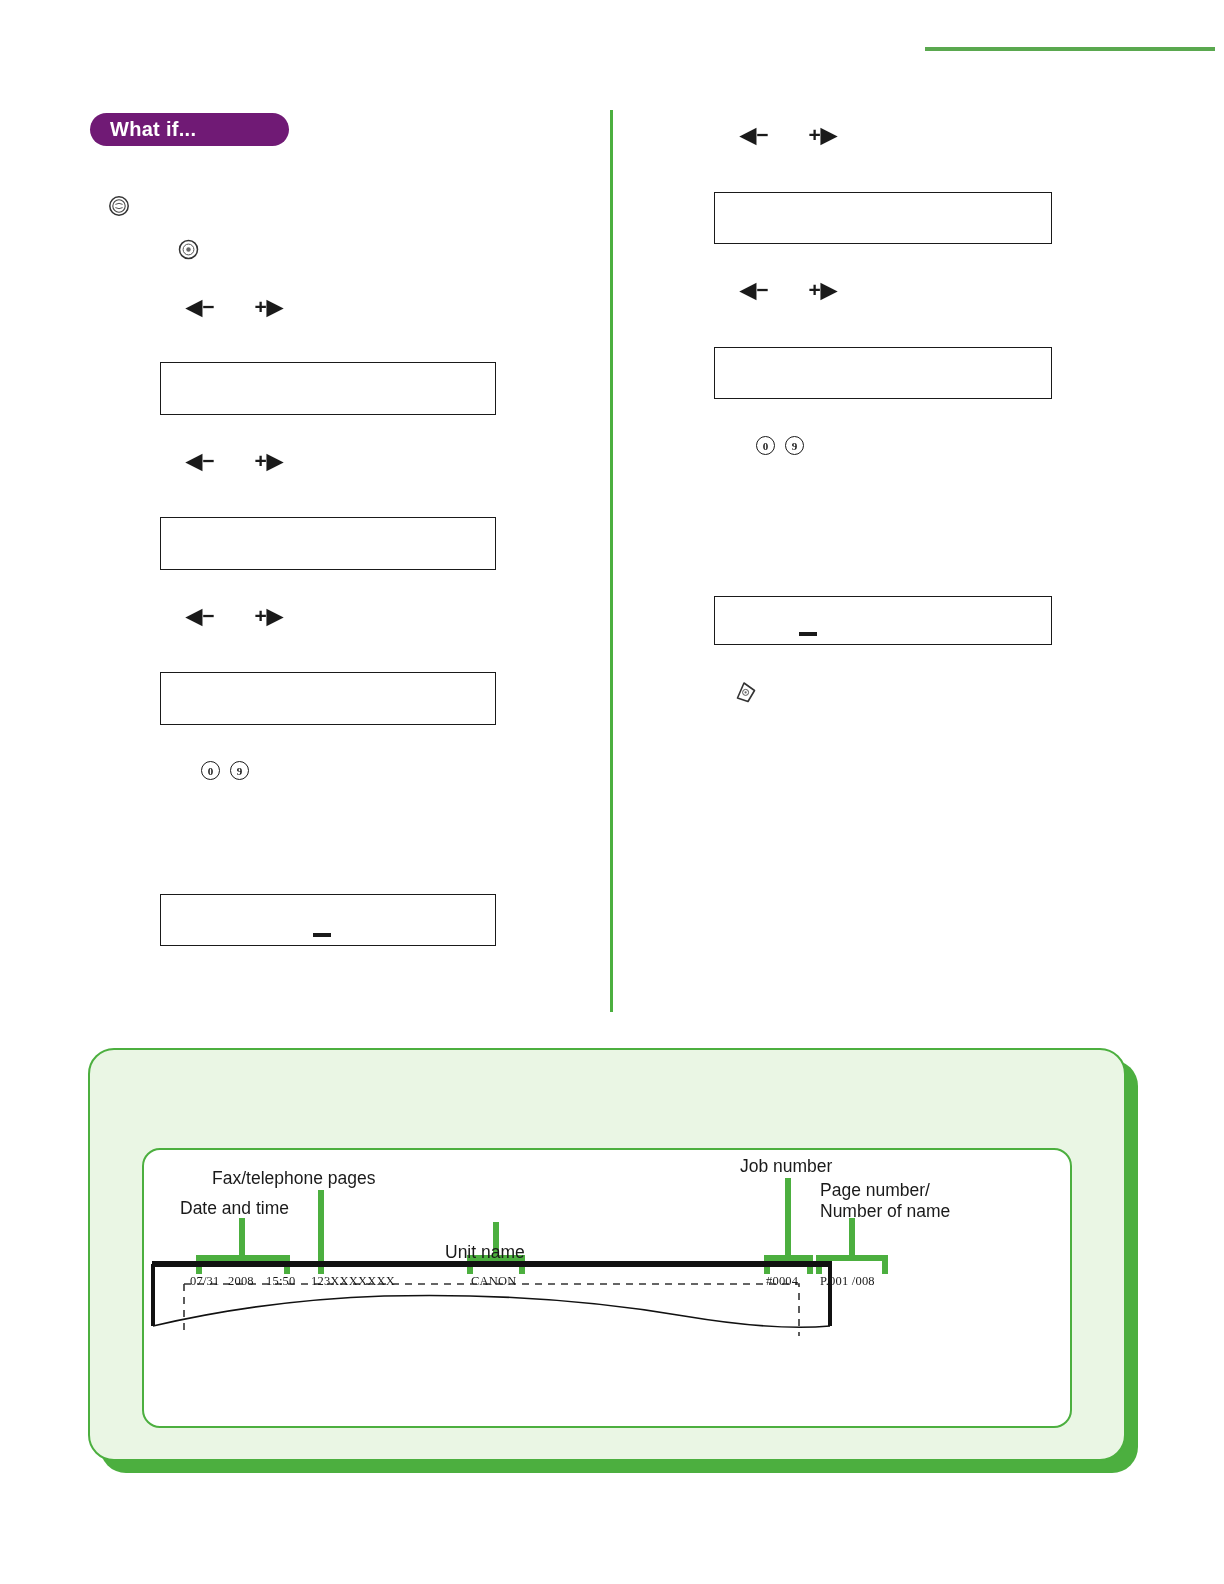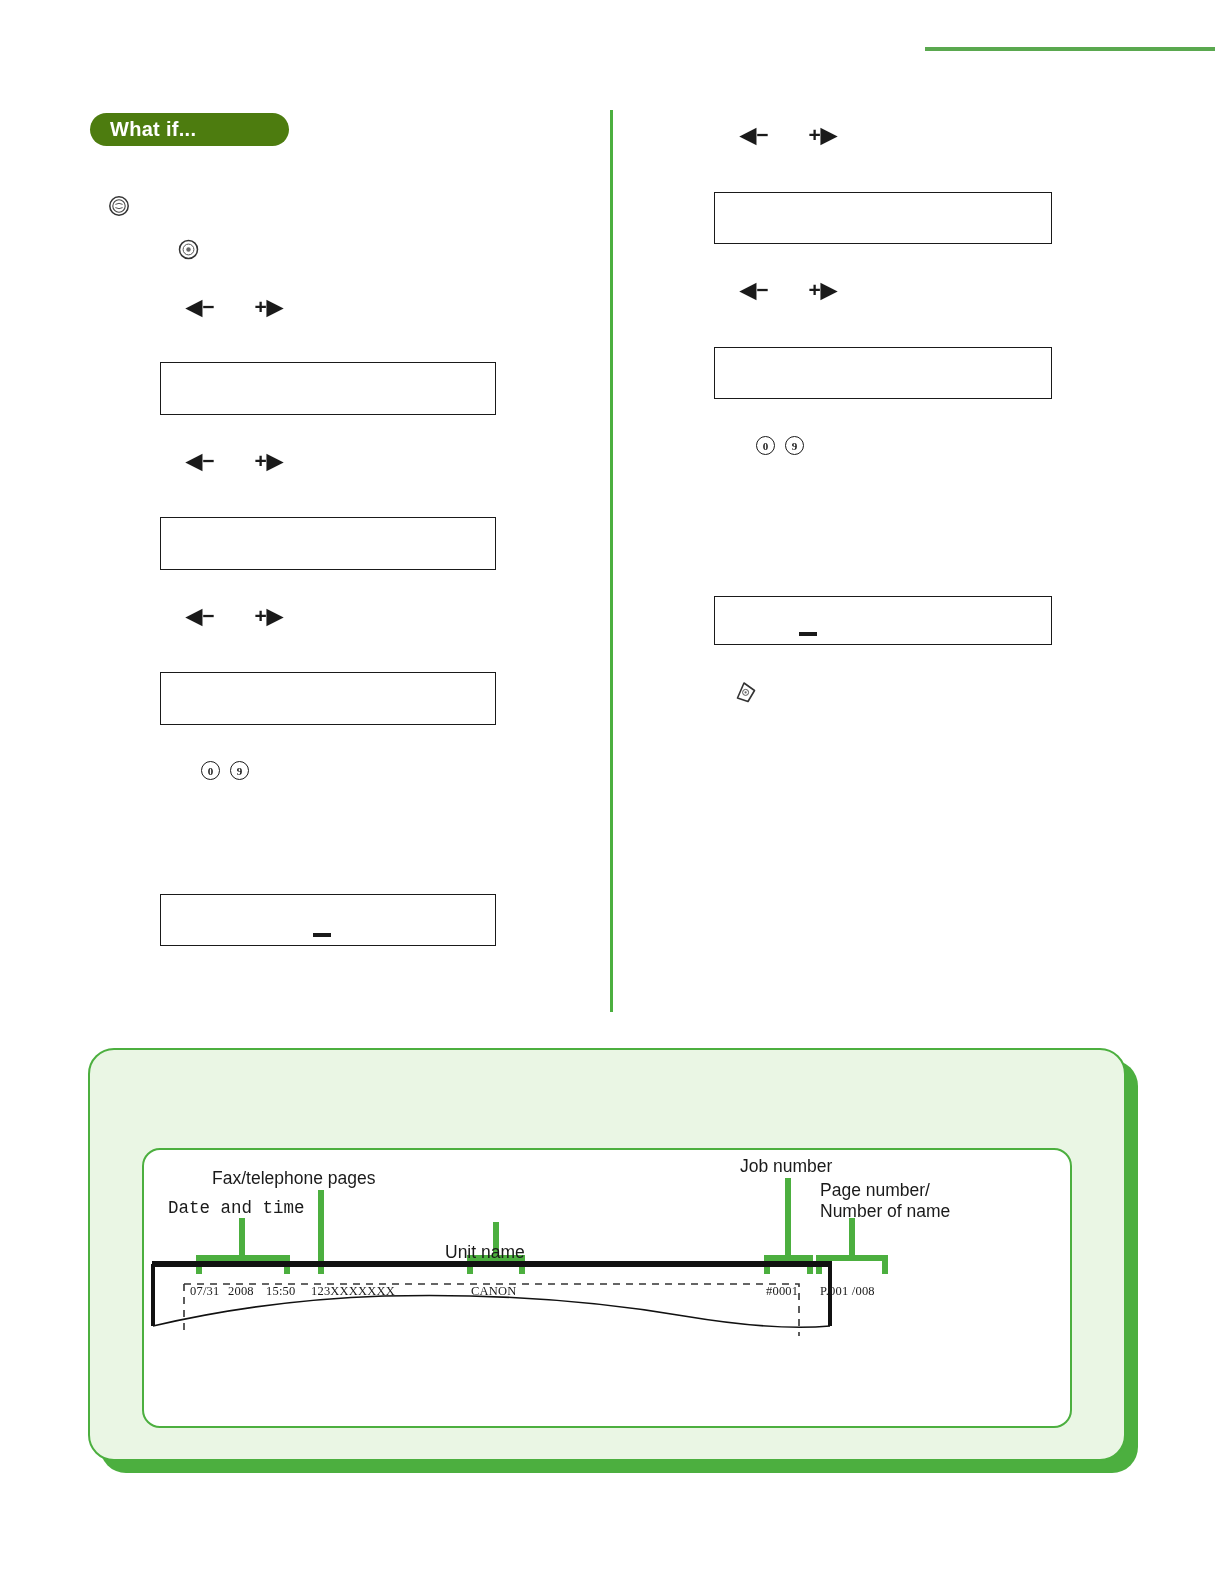--- a/index.html
+++ b/index.html
@@ -14,21 +14,21 @@
   
   .top-rule {
     position: absolute; left: 925px; top: 47px;
     width: 290px; height: 4px; background: #5aa84f;
   }
 
   
   .whatif-badge {
     position: absolute; left: 90px; top: 113px;
     width: 199px; height: 33px;
-    background: #4d7c0f; border-radius: 17px;
+    background: #701a75; border-radius: 17px;
     color: #ffffff; font-weight: bold; font-size: 20px;
     letter-spacing: .3px;
     display: flex; align-items: center;
     padding-left: 20px;
   }
 
   
   .col-divider {
     position: absolute; left: 610px; top: 110px;
     width: 3px; height: 902px; background: #4caf3f;
@@ -95,21 +95,21 @@
     font-size: 17.5px; color: #1a1a1a;
     line-height: 1.18;
     white-space: pre-line;
     font-family: "Liberation Sans", sans-serif;
   }
 
   .faxtext {
     position: absolute;
     font-family: "Liberation Serif", serif;
     font-size: 12.5px; color: #1a1a1a;
-    white-space: nowrap; letter-spacing: .2px; margin-top: 10px;
+    white-space: nowrap; letter-spacing: .2px;
   }
 </style>
 </head>
 <body>
 
 <div class="page">
 
   <div class="top-rule"></div>
 
   <div class="whatif-badge">
@@ -245,34 +245,34 @@
 
       <path d="M8 114 L688 114" stroke="#111" stroke-width="6" fill="none"></path>
       <path d="M9 114 L9 176" stroke="#111" stroke-width="4" fill="none"></path>
       <path d="M686 114 L686 176" stroke="#111" stroke-width="4" fill="none"></path>
 
       <path d="M9 176 Q120 150 240 146 Q400 142 540 166 Q630 181 686 176" stroke="#111" stroke-width="1.6" fill="none"></path>
 
       <path d="M40 134 L655 134 L655 186 M40 134 L40 186" stroke="#333" stroke-width="1.6" fill="none" stroke-dasharray="7 6"></path>
     </svg>
 
-    <div class="dlabel" style="left:24px; top:48px;font-family:Liberation Mono, monospace;">Date and time</div>
+    <div class="dlabel" style="left:36px; top:48px;">Date and time</div>
 
     <div class="dlabel" style="left:68px; top:18px;">Fax/telephone pages</div>
 
     <div class="dlabel" style="left:301px; top:52px;margin-top:40px;">Unit name</div>
 
     <div class="dlabel" style="left:596px; top:6px;">Job number</div>
 
     <div class="dlabel" style="left:676px; top:30px;">Page number/
 Number of name</div>
 
     <div class="faxtext" style="left:46px; top:124px;">07/31</div>
     <div class="faxtext" style="left:84px; top:124px;text-align:right;">2008</div>
     <div class="faxtext" style="left:122px; top:124px;">15:50</div>
     <div class="faxtext" style="left:167px; top:124px;">123XXXXXXX</div>
     <div class="faxtext" style="left:327px; top:124px;">CANON</div>
-    <div class="faxtext" style="left:622px; top:124px;">#0001</div>
+    <div class="faxtext" style="left:622px; top:124px;">#0004</div>
     <div class="faxtext" style="left:676px; top:124px;">P.001 /008</div>
 
   </div>
 
 </div>
 
 </body></html>

